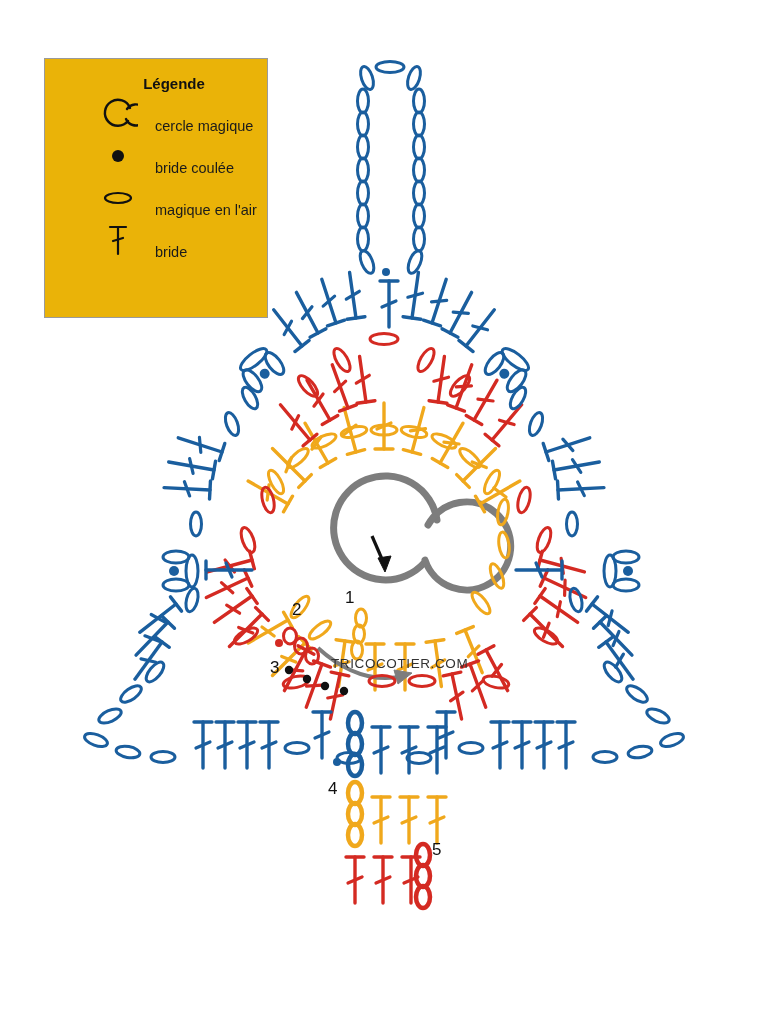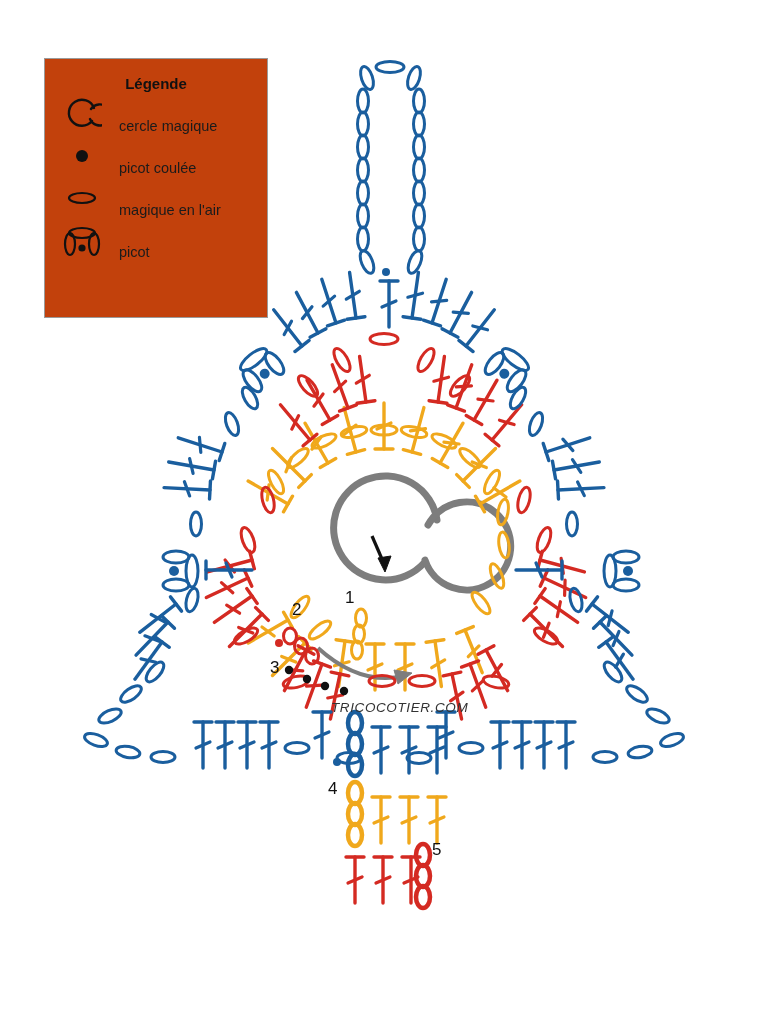--- a/index.html
+++ b/index.html
@@ -1,21 +1,21 @@
 <!DOCTYPE html>
 <html><head>
 <meta charset="utf-8">
 <style>
   html,body{margin:0;padding:0;background:#ffffff;}
   body{width:768px;height:1024px;position:relative;overflow:hidden;
        font-family:"Liberation Sans", sans-serif;color:#1a1a1a;}
   #stage{position:absolute;left:0;top:0;width:768px;height:1024px;}
   svg{display:block;}
   .legend-box{position:absolute;left:44px;top:58px;width:224px;height:260px;
-       border:1px solid #9a9a9a;background:#c2410c;box-sizing:border-box;}
+       border:1px solid #9a9a9a;background:#eab308;box-sizing:border-box;padding-left:36px;}
   .legend-title{text-align:center;font-weight:bold;font-size:15px;margin-top:16px;color:#111;}
   .legend-row{display:flex;align-items:flex-end;height:38px;margin-top:4px;}
   .legend-sym{width:74px;display:flex;align-items:center;justify-content:center;}
   .legend-label{font-size:14.5px;color:#1b1b1b;}
   .numlabel{position:absolute;font-size:17px;font-weight:normal;color:#111;}
   .watermark{position:absolute;font-size:13.5px;letter-spacing:0.6px;color:#333;}
 </style>
 </head>
 <body>
 
@@ -311,46 +311,45 @@
       </div>
       <div class="legend-label">cercle magique</div>
     </div>
 
     <div class="legend-row">
       <div class="legend-sym">
         <svg width="40" height="40" viewBox="0 0 40 40">
             <circle cx="20" cy="20" r="6" fill="#111"></circle>
           </svg>
       </div>
-      <div class="legend-label">picot coulée</div>
+      <div class="legend-label">bride coulée</div>
     </div>
 
     <div class="legend-row">
       <div class="legend-sym">
         <svg width="40" height="40" viewBox="0 0 40 40">
             <ellipse cx="20" cy="20" rx="13" ry="5" fill="none" stroke="#111" stroke-width="2.2"></ellipse>
           </svg>
       </div>
       <div class="legend-label">magique en l'air</div>
     </div>
 
-
     <div class="legend-row">
       <div class="legend-sym">
-        <svg width="44" height="40" viewBox="0 0 44 40" stroke="#111" stroke-width="2.2" fill="none">
-          <ellipse cx="22" cy="13" rx="13" ry="5"></ellipse>
-          <ellipse cx="10" cy="24" rx="5" ry="11"></ellipse>
-          <ellipse cx="34" cy="24" rx="5" ry="11"></ellipse>
-          <circle cx="22" cy="28" r="3.6" fill="#111" stroke="none"></circle>
+        <svg width="40" height="40" viewBox="0 0 40 40" stroke="#111" stroke-width="2.2" stroke-linecap="round">
+          <line x1="20" y1="7" x2="20" y2="34"></line>
+          <line x1="12" y1="7" x2="28" y2="7"></line>
+          <line x1="15" y1="21" x2="25" y2="18"></line>
         </svg>
       </div>
-      <div class="legend-label">picot</div>
+      <div class="legend-label">bride</div>
     </div>
+
   </div>
 
   <div class="numlabel" style="left:345px;top:588px;">1</div>
   <div class="numlabel" style="left:292px;top:600px;">2</div>
   <div class="numlabel" style="left:270px;top:658px;">3</div>
   <div class="numlabel" style="left:328px;top:779px;">4</div>
   <div class="numlabel" style="left:432px;top:840px;">5</div>
 
-  <div class="watermark" style="left:331px;top:700px;font-style:italic;">TRICOCOTIER.COM</div>
+  <div class="watermark" style="left:331px;top:656px;">TRICOCOTIER.COM</div>
 </div>
 
 </body></html>

